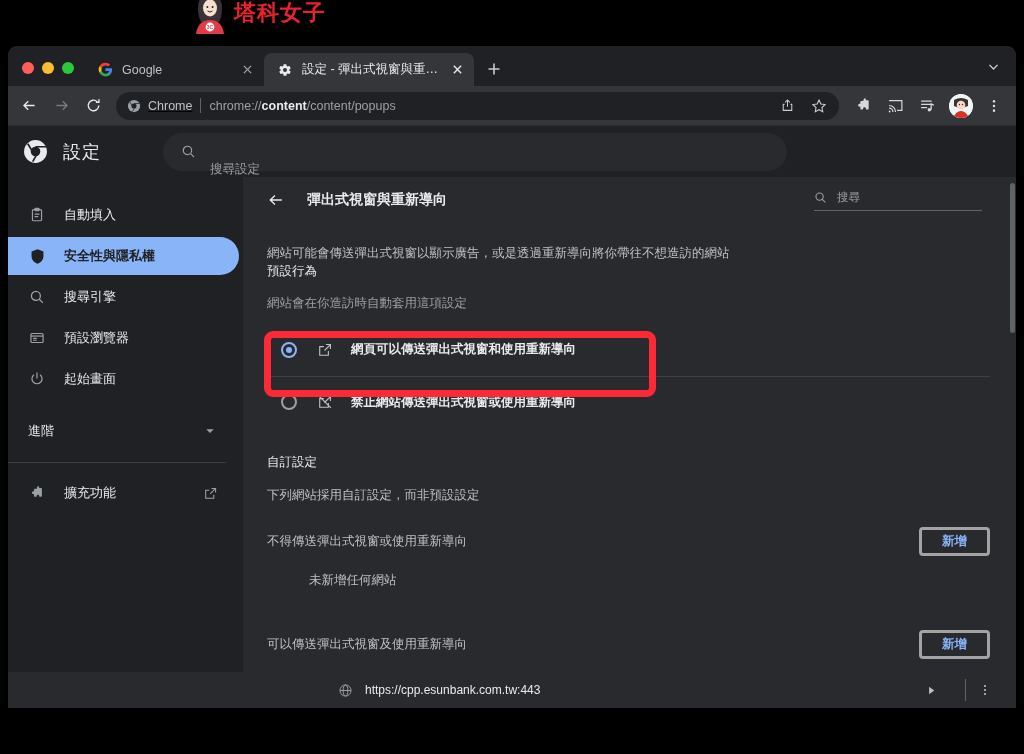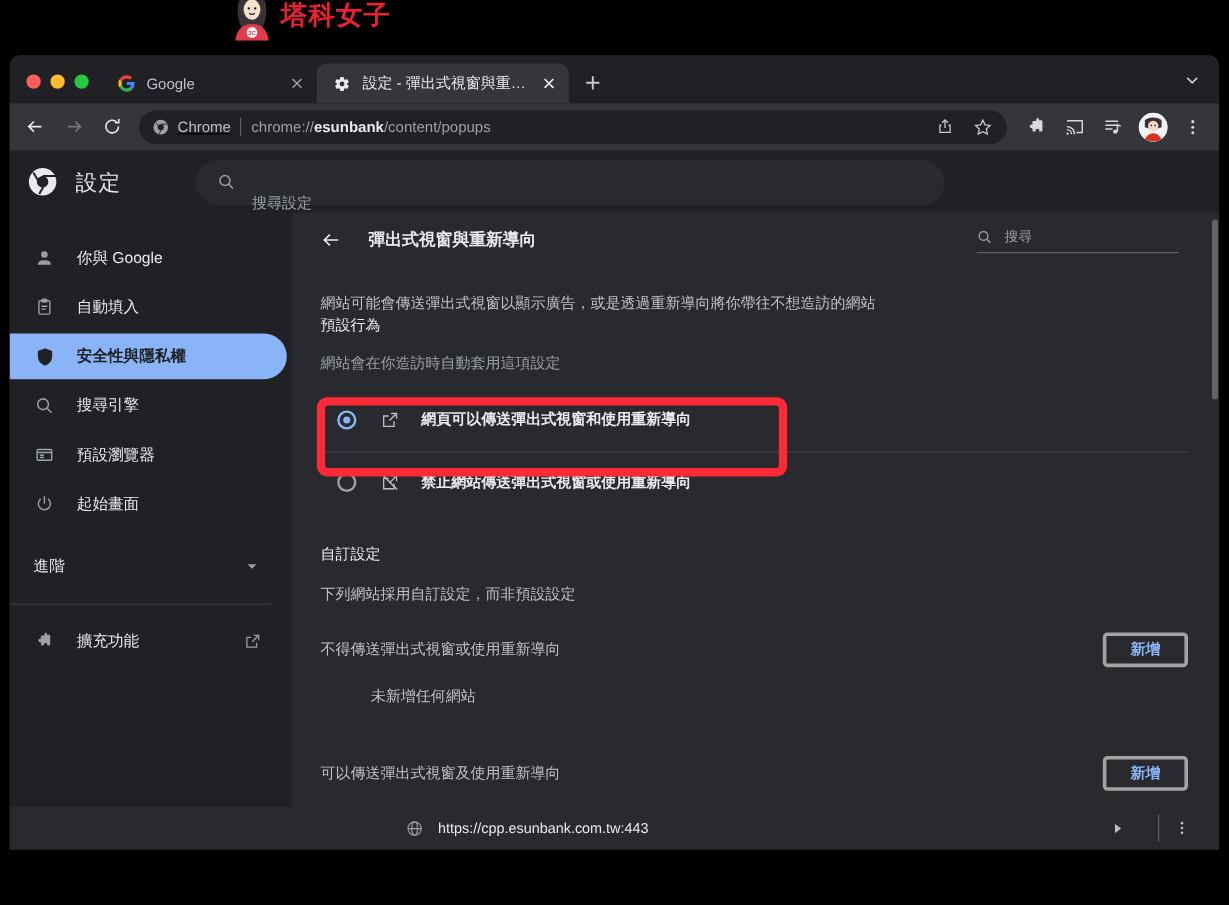--- a/index.html
+++ b/index.html
@@ -493,21 +493,21 @@
               <circle cx="12" cy="12" r="10.5" fill="#9aa0a6"></circle>
               <circle cx="12" cy="12" r="4.3" fill="#202124"></circle>
               <path d="M12 7.7 H21.2" stroke="#202124" stroke-width="1.3"></path>
               <path d="M9.8 13 L5.1 5.2" stroke="#202124" stroke-width="1.3"></path>
               <path d="M14.1 13 L9.5 21.4" stroke="#202124" stroke-width="1.3"></path>
             </svg>
           </span>
           <span class="chip-label">Chrome</span>
         </span>
         <span class="chip-sep"></span>
-        <span class="url"><span>chrome://</span><b>esunbank</b><span>/content/popups</span></span>
+        <span class="url"><span>chrome://</span><b>content</b><span>/content/popups</span></span>
         <span class="obtn">
           <svg width="15" height="15" viewBox="0 0 20 20" fill="none" stroke="currentColor" stroke-width="1.4">
             <path d="M6 8.5 H4.3 v8 h11.4 v-8 H14"></path>
             <path d="M10 2.6 V11.6"></path>
             <path d="M6.8 5.8 L10 2.6 L13.2 5.8"></path>
           </svg>
         </span>
         <span class="obtn">
           <svg width="16" height="16" viewBox="0 0 20 20" fill="none" stroke="currentColor" stroke-width="1.35">
             <path d="M10 2.6 l2.3 4.9 5.3.7 -3.9 3.7 1 5.3 -4.7-2.6 -4.7 2.6 1-5.3 -3.9-3.7 5.3-.7 z"></path>
@@ -578,29 +578,20 @@
             </svg>
           </span>
           <span class="splace">搜尋設定</span>
         </div>
       </div>
 
       <div id="body-split">
 
         <div id="sidebar">
 
-          <div class="nav-item">
-            <span class="nicon">
-              <svg width="16" height="16" viewBox="0 0 20 20" fill="currentColor">
-                <circle cx="10" cy="6.3" r="3.4"></circle>
-                <path d="M3.2 17 q0-4.6 6.8-4.6 q6.8 0 6.8 4.6 z"></path>
-              </svg>
-            </span>
-            <span class="nlabel">你與 Google</span>
-          </div>
 
           <div class="nav-item">
             <span class="nicon">
               <svg width="16" height="16" viewBox="0 0 20 20" fill="none" stroke="currentColor" stroke-width="1.5">
                 <rect x="4.3" y="3.2" width="11.4" height="14" rx="1.4"></rect>
                 <rect x="7.4" y="1.6" width="5.2" height="3" rx="1" fill="currentColor"></rect>
                 <path d="M7 9 H13 M7 12 H11.5"></path>
               </svg>
             </span>
             <span class="nlabel">自動填入</span>

